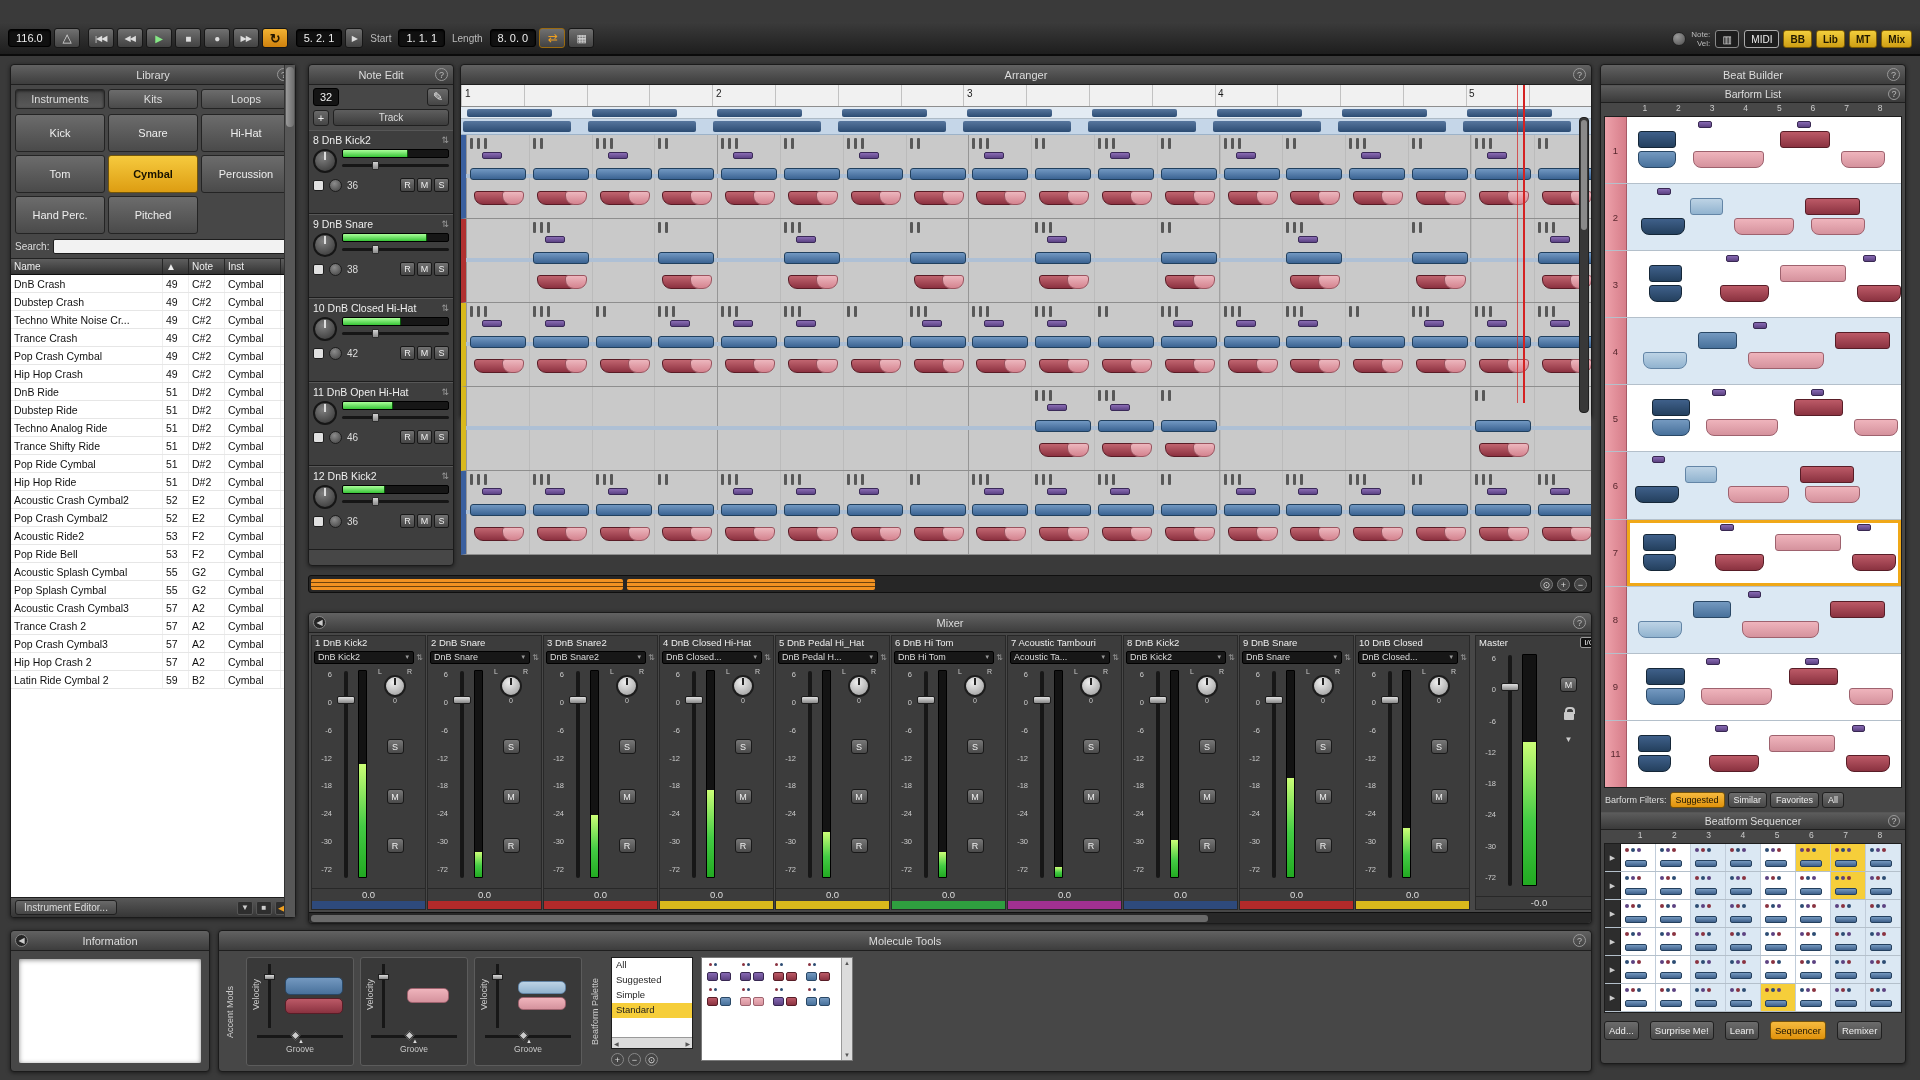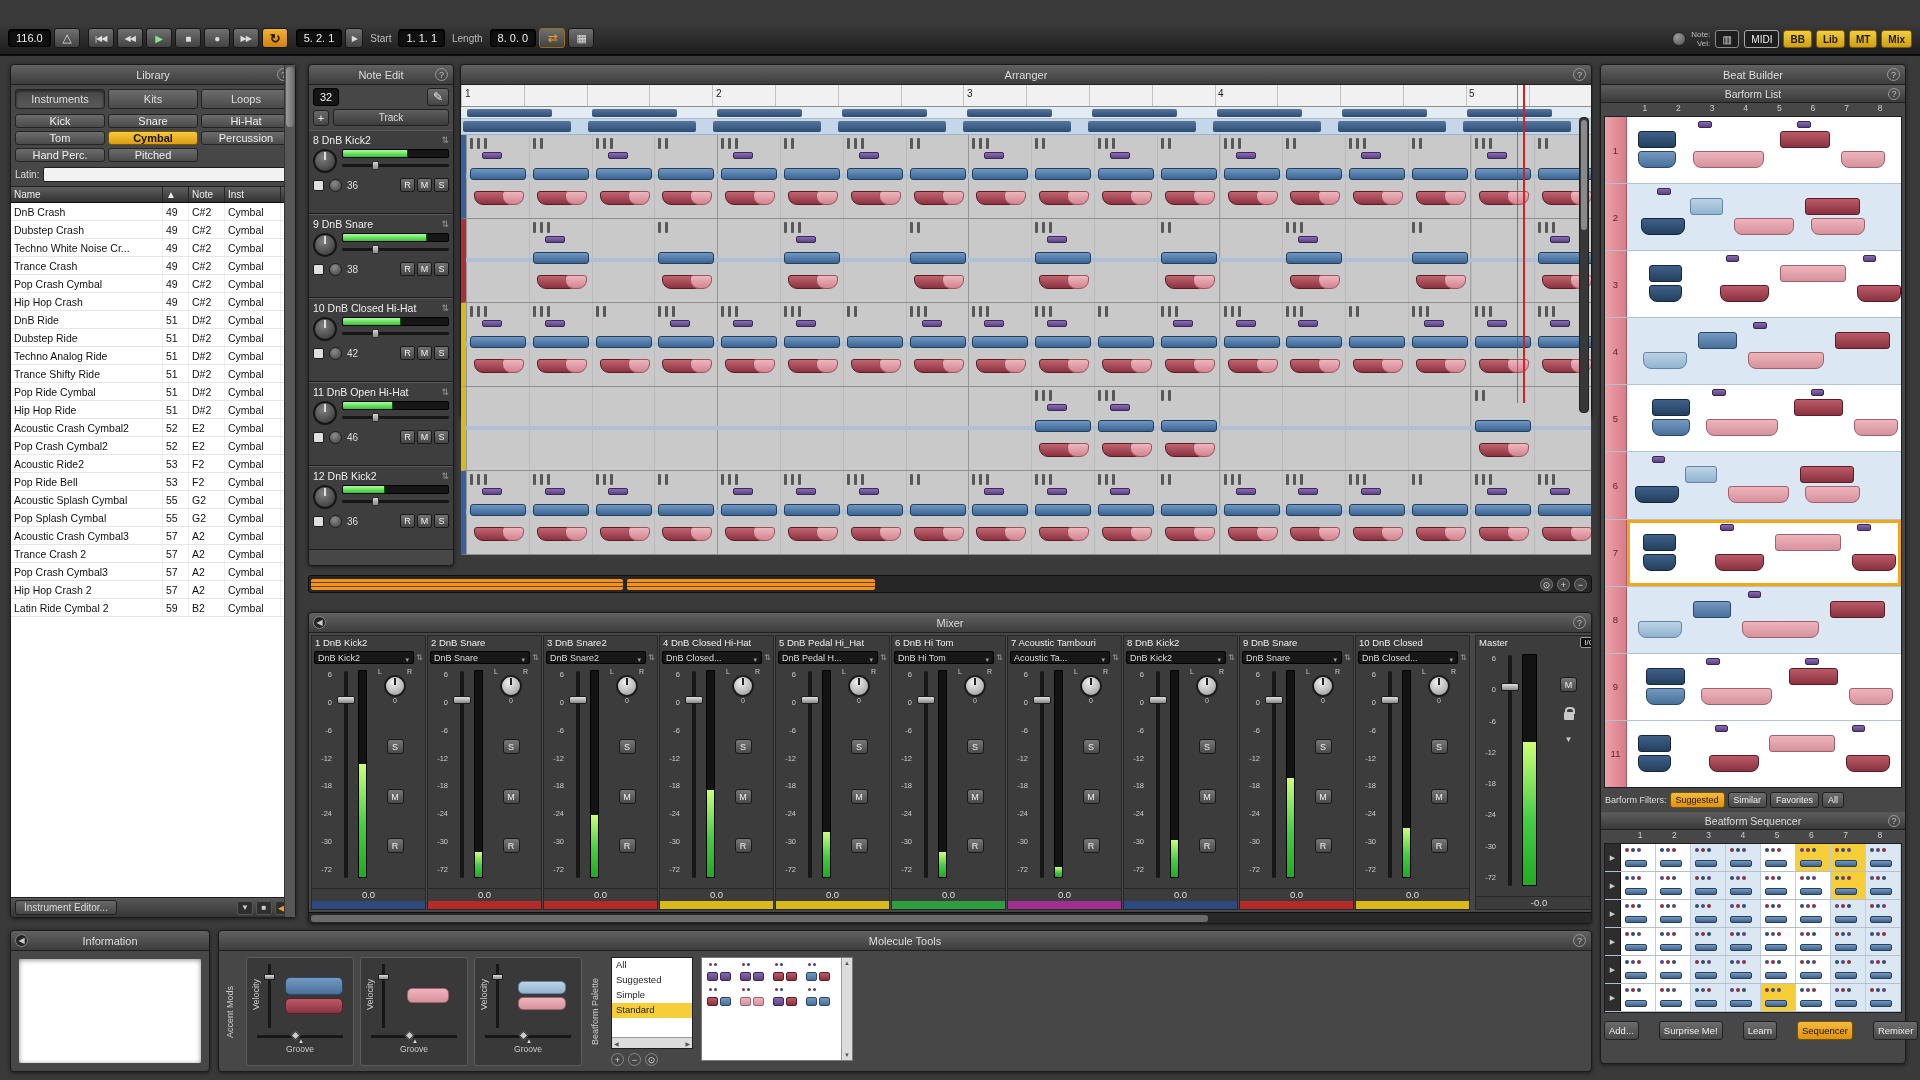--- a/index.html
+++ b/index.html
@@ -28,21 +28,21 @@
 .panel{position:absolute;background:#474747;border:1px solid #1b1b1b;border-radius:4px;box-shadow:0 1px 4px rgba(0,0,0,.55)}
 .phead{height:20px;background:linear-gradient(#626262,#3d3d3d);border-bottom:1px solid #1f1f1f;border-radius:4px 4px 0 0;display:flex;align-items:center;justify-content:center;color:#ddd;font-size:11px;position:relative;flex:0 0 20px}
 .qmark{position:absolute;right:5px;top:3px;width:13px;height:13px;border:1px solid #999;border-radius:50%;color:#bbb;font-size:9px;line-height:12px;text-align:center}
 .backicon{position:absolute;left:4px;top:3px;width:13px;height:13px;border-radius:50%;background:#252525;border:1px solid #888;color:#ccc;font-size:8px;line-height:12px;text-align:center}
 
 .lib{left:10px;top:64px;width:286px;height:854px;display:flex;flex-direction:column}
 .ltabs{display:flex;gap:3px;padding:4px 4px 2px}
 .tab{flex:1;text-align:center;font-size:11px;color:#ddd;padding:3px 0;background:linear-gradient(#6c6c6c,#4a4a4a);border:1px solid #242424;border-radius:3px}
 .tab.active{background:linear-gradient(#464646,#5a5a5a);box-shadow:inset 0 1px 3px #1d1d1d}
 .cats{display:grid;grid-template-columns:1fr 1fr 1fr;gap:3px;padding:3px 4px 4px}
-.cat{text-align:center;font-size:11px;color:#eee;padding:0 0;background:linear-gradient(#6c6c6c,#4a4a4a);border:1px solid #242424;border-radius:3px;white-space:nowrap;overflow:hidden}
+.cat{text-align:center;font-size:11px;color:#eee;padding:12px 0;background:linear-gradient(#6c6c6c,#4a4a4a);border:1px solid #242424;border-radius:3px;white-space:nowrap;overflow:hidden}
 .cat.active{background:linear-gradient(#f6ca3e,#dd9d12);color:#181200;font-weight:bold;border-color:#73560a}
 .searchrow{display:flex;align-items:center;gap:4px;padding:1px 4px 4px}
 .slabel{font-size:10px;color:#ddd}
 .sinput{flex:1;height:15px;background:#f2f2f2;border:1px solid #1d1d1d;border-radius:2px;font-size:10px;padding:0 3px;color:#222}
 .lhead{display:flex;background:linear-gradient(#5e5e5e,#333);border-top:1px solid #222;border-bottom:1px solid #0f0f0f;color:#eee;font-size:10px}
 .lhc{padding:2px 3px;border-right:1px solid #262626;overflow:hidden}
 .c0{flex:1}.c1{width:26px}.c2{width:36px}.c3{width:56px}.c4{width:14px}
 .lbody{flex:1;background:#fff;position:relative;overflow:hidden}
 .lrow{display:flex;height:18px;line-height:18px;font-size:10.5px;color:#101010;border-bottom:1px solid #e6e6e6}
 .lrow .lc{padding:0 3px;border-right:1px solid #efefef;overflow:hidden;white-space:nowrap}
@@ -102,21 +102,21 @@
 .oseg{position:absolute;top:3px;height:11px;background:repeating-linear-gradient(#f29222 0 3px,#6e430c 3px 4px);border-radius:2px}
 .zoomicons{position:absolute;right:4px;top:2px;display:flex;gap:4px;align-items:center}
 .zic{width:13px;height:13px;border-radius:50%;background:#454545;border:1px solid #7a7a7a;color:#ddd;font-size:9px;line-height:12px;text-align:center}
 
 .mix{left:308px;top:612px;width:1284px;height:312px;display:flex;flex-direction:column}
 .mxrow{flex:1;display:flex;padding:2px;gap:1px;overflow:hidden}
 .mxch{width:115px;background:#3c3c3c;border:1px solid #282828;display:flex;flex-direction:column;flex:0 0 115px}
 .mxch.master{width:128px;flex:0 0 128px;margin-left:4px}
 .mxname{height:13px;font-size:9.5px;color:#eee;padding:1px 3px;white-space:nowrap;overflow:hidden;flex:0 0 13px}
 .mxpre{display:flex;align-items:center;gap:2px;padding:1px 2px;flex:0 0 16px}
-.mxpbox{flex:1;height:13px;background:#171717;border:1px solid #000;border-radius:2px;color:#ddd;font-size:9px;display:flex;align-items:flex-end;padding:0 3px;white-space:nowrap;overflow:hidden}
+.mxpbox{flex:1;height:13px;background:#171717;border:1px solid #000;border-radius:2px;color:#ddd;font-size:9px;display:flex;align-items:center;padding:0 3px;white-space:nowrap;overflow:hidden}
 .mxarr{margin-left:auto;font-size:6px;color:#999}
 .mxswap{color:#999;font-size:8px}
 .mxbody{flex:1;display:flex;padding:2px 2px 0}
 .mxscale{width:20px;display:flex;flex-direction:column;justify-content:space-between;align-items:flex-end;font-size:7.5px;color:#ccc;padding:3px 2px 14px 0}
 .mxfad{width:24px;position:relative}
 .mxftrack{position:absolute;left:50%;top:4px;bottom:10px;width:4px;background:#171717;border-radius:2px;transform:translateX(-50%)}
 .mxfhandle{position:absolute;left:50%;top:13%;width:18px;height:8px;background:linear-gradient(#e0e0e0,#8a8a8a);border:1px solid #1d1d1d;border-radius:2px;transform:translateX(-50%)}
 .mxmeter{width:9px;background:#131313;border:1px solid #000;margin:3px 0 10px;position:relative;border-radius:1px}
 .master .mxmeter{width:15px}
 .mxmfill{position:absolute;bottom:0;left:0;width:100%;background:linear-gradient(#ccff77,#44cc44 55%,#22aa22)}
@@ -166,21 +166,21 @@
 .sqgrid{margin:0 3px;border:1px solid #1d1d1d;background:#fff;flex:0 0 170px}
 .sqrow{display:flex;height:28px;border-bottom:1px solid #b4c0cb}
 .sqarr{width:16px;background:#2d2d2d;border-right:1px solid #101010;color:#ccc;font-size:7px;display:flex;align-items:center;justify-content:center;flex:0 0 16px}
 .sqcell{flex:1;position:relative;border-right:1px solid #c1cdda;background:#fff}
 .sqcell.alt{background:#dbe8f3}
 .sqcell.hl{background:#f6ce3a}
 .sqdots{position:absolute;left:4px;top:4px;display:flex;gap:2px}
 .sqdots span{width:4px;height:4px;border-radius:50%}
 .d0{background:#8a3240}.d1{background:#2c4c73}.d2{background:#5c4281}
 .sqbase{position:absolute;left:4px;bottom:4px;width:22px;height:7px;background:linear-gradient(#7499c0,#3f608a);border:1px solid #24405e;border-radius:2px}
-.bbfoot{height:24px;display:flex;align-items:center;gap:20px;padding:0 3px;margin-top:5px;flex:0 0 24px}
+.bbfoot{height:24px;display:flex;align-items:center;gap:11px;padding:0 3px;margin-top:5px;flex:0 0 24px}
 .bbbtn{padding:3px 4px;background:linear-gradient(#6c6c6c,#484848);border:1px solid #202020;border-radius:3px;color:#eee;font-size:9.5px;white-space:nowrap}
 .bbbtn.on{background:linear-gradient(#f6ba3e,#e0920c);color:#181000;border-color:#74520a}
 
 .mt{left:218px;top:930px;width:1374px;height:142px;display:flex;flex-direction:column}
 .mtbody{flex:1;display:flex;gap:8px;padding:6px;align-items:stretch}
 .vlabel{writing-mode:vertical-rl;transform:rotate(180deg);font-size:9px;color:#ccc;text-align:center;flex:0 0 13px}
 .agroup{width:108px;flex:0 0 108px;background:#393939;border:1px solid #5c5c5c;border-radius:3px;display:flex;flex-wrap:wrap;padding:4px;align-content:flex-start}
 .agroup .vlabel{height:64px}
 .vslider{width:3px;height:64px;background:#171717;position:relative;margin:2px 7px 0 4px}
 .vshandle{position:absolute;left:-4px;top:10px;width:11px;height:6px;background:linear-gradient(#dcdcdc,#8a8a8a);border:1px solid #1f1f1f}
@@ -279,21 +279,21 @@
         <div class="cat">Kick</div>
         <div class="cat">Snare</div>
         <div class="cat">Hi-Hat</div>
         <div class="cat">Tom</div>
         <div class="cat active">Cymbal</div>
         <div class="cat">Percussion</div>
         <div class="cat">Hand Perc.</div>
         <div class="cat">Pitched</div>
       </div>
     <div class="searchrow">
-      <span class="slabel">Latin:</span>
+      <span class="slabel">Search:</span>
       <input class="sinput" value="" style="">
     </div>
     <div class="lhead">
         <div class="lhc c0">Name</div>
         <div class="lhc c1">▲</div>
         <div class="lhc c2">Note</div>
         <div class="lhc c3">Inst</div>
         <div class="lhc c4">V</div>
       </div>
     <div class="lbody">

